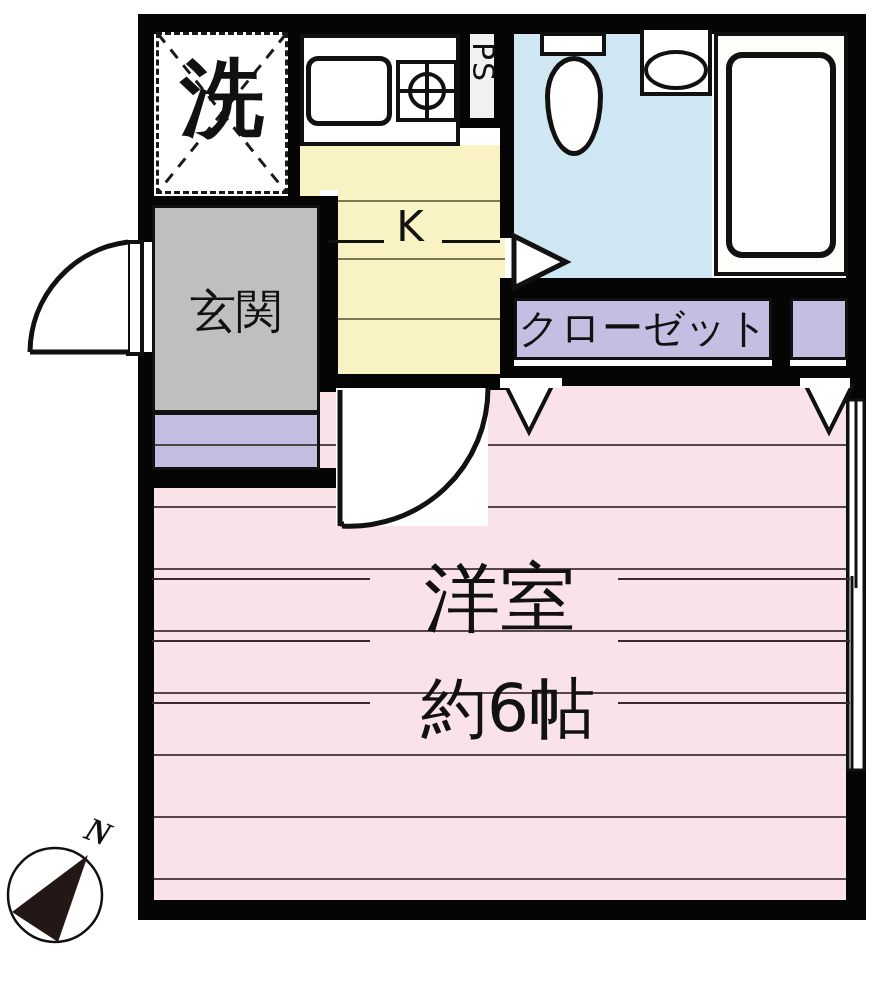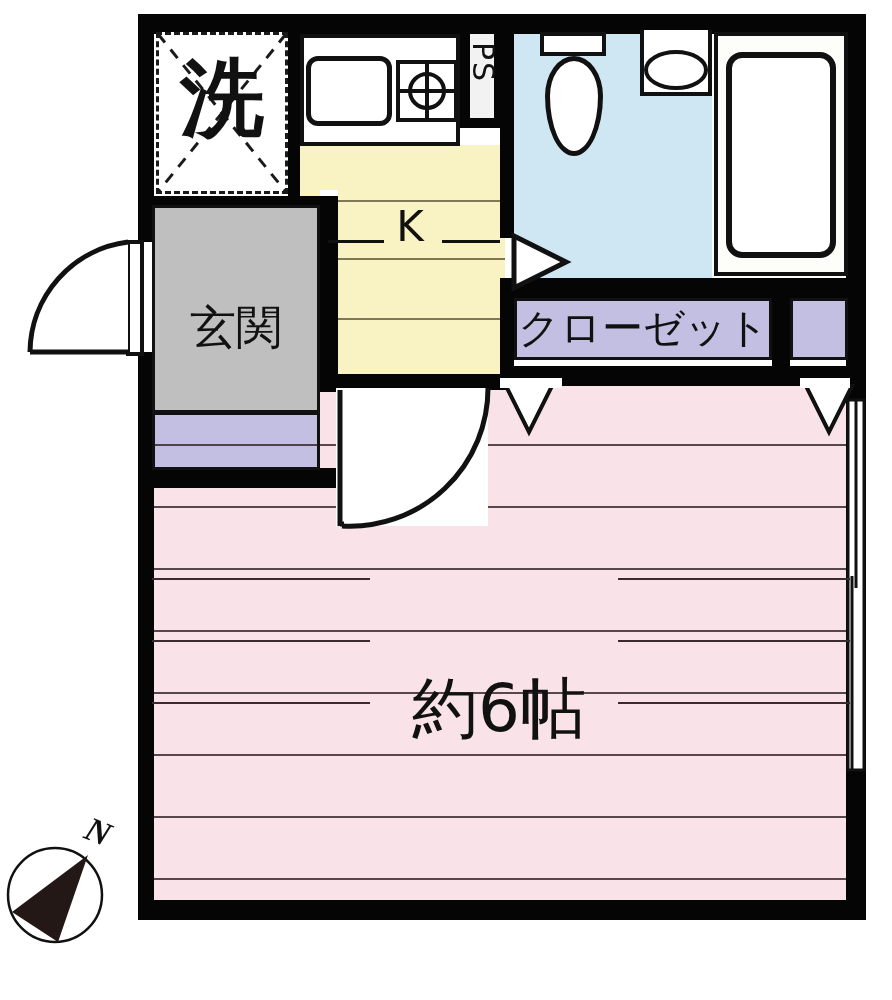--- a/index.html
+++ b/index.html
@@ -219,24 +219,25 @@
 
   <div class="label" style="left:466px; top:42px; width:32px; font-size:30px; font-weight:400; writing-mode:vertical-rl; letter-spacing:2px; line-height:1;">PS</div>
 
   <div class="label" style="left:340px; top:206px; width:140px; font-size:42px; font-weight:400;">K</div>
   <div class="hairline" style="left:328px; top:240px; width:56px; height:3px;"></div>
   <div class="hairline" style="left:442px; top:240px; width:58px; height:3px;"></div>
 
 
   <div class="label" style="left:518px; top:308px; width:204px; font-size:41px; font-weight:400;">クローゼット</div>
 
-  <div class="label" style="left:152px; top:304px; width:168px; font-size:46px; font-weight:400;">玄関</div>
-
-
-  <div class="label" style="left:389px; top:676px; width:220px; font-size:66px; font-weight:400;">約6帖</div>
+  <div class="label" style="left:152px; top:288px; width:168px; font-size:46px; font-weight:400;">玄関</div>
+
+
+  <div class="label" style="left:390px; top:560px; width:220px; font-size:76px; font-weight:400;">洋室</div>
+  <div class="label" style="left:398px; top:676px; width:220px; font-size:66px; font-weight:400;">約6帖</div>
   <div class="hairline" style="left:152px; top:578px; width:218px; height:2px; background:#3b2b30;"></div>
   <div class="hairline" style="left:618px; top:578px; width:232px; height:2px; background:#3b2b30;"></div>
   <div class="hairline" style="left:152px; top:640px; width:218px; height:2px; background:#3b2b30;"></div>
   <div class="hairline" style="left:618px; top:640px; width:232px; height:2px; background:#3b2b30;"></div>
   <div class="hairline" style="left:152px; top:702px; width:218px; height:2px; background:#3b2b30;"></div>
   <div class="hairline" style="left:618px; top:702px; width:232px; height:2px; background:#3b2b30;"></div>
 
 </div>
 
 </body></html>

